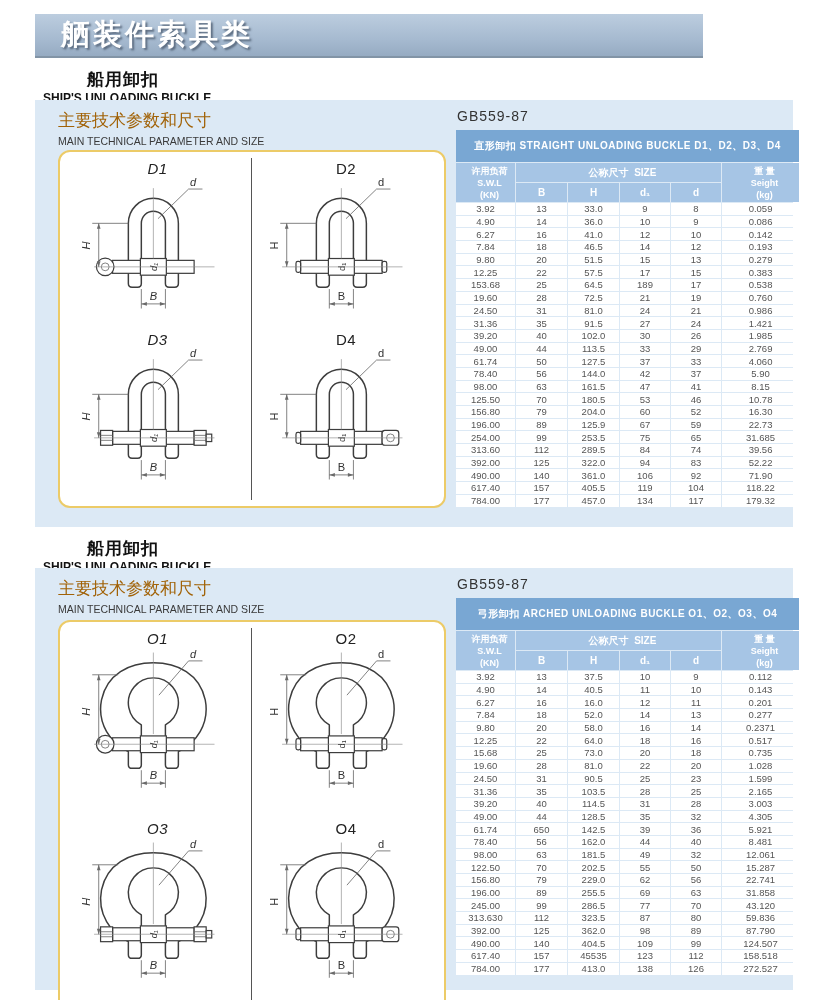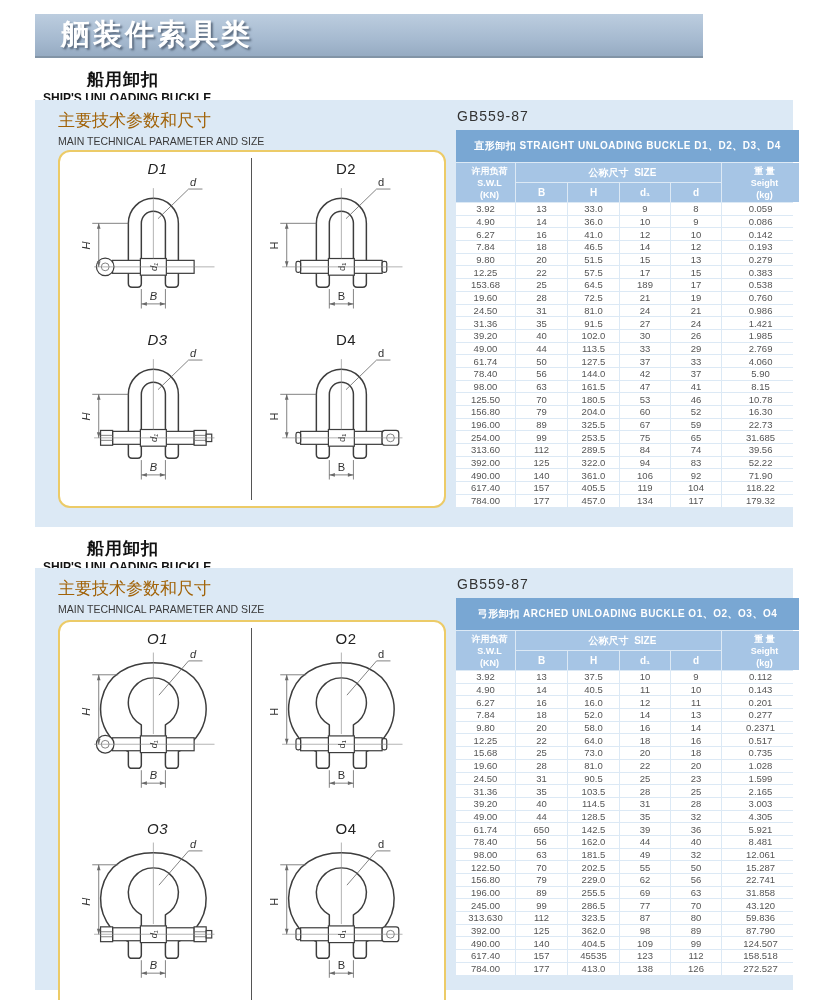--- a/index.html
+++ b/index.html
@@ -388,21 +388,21 @@
               <td>79</td>
               <td>204.0</td>
               <td>60</td>
               <td>52</td>
               <td>16.30</td>
             </tr>
 
             <tr>
               <td>196.00</td>
               <td>89</td>
-              <td>325.5</td>
+              <td>125.9</td>
               <td>67</td>
               <td>59</td>
               <td>22.73</td>
             </tr>
 
             <tr>
               <td>254.00</td>
               <td>99</td>
               <td>253.5</td>
               <td>75</td>

